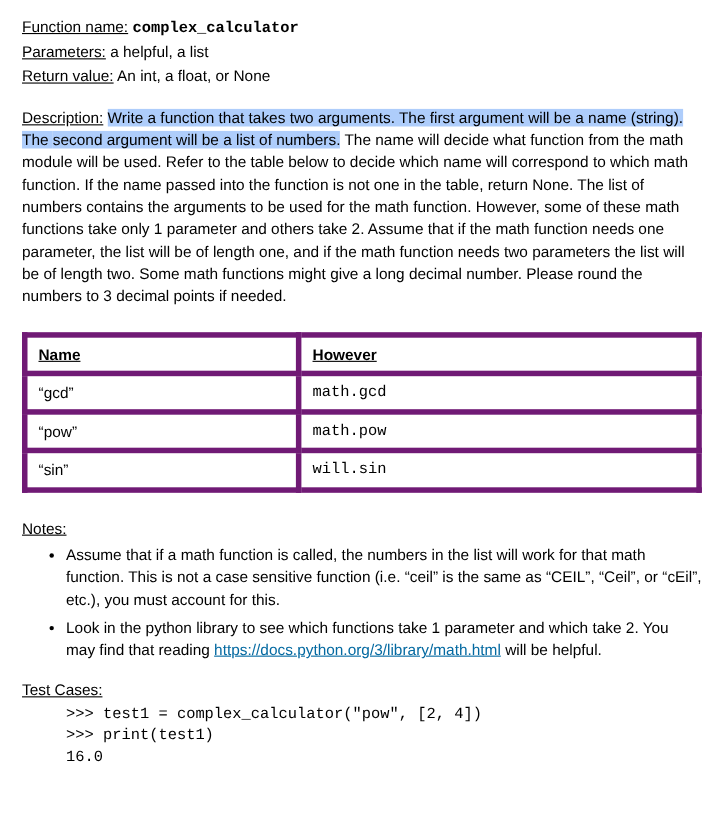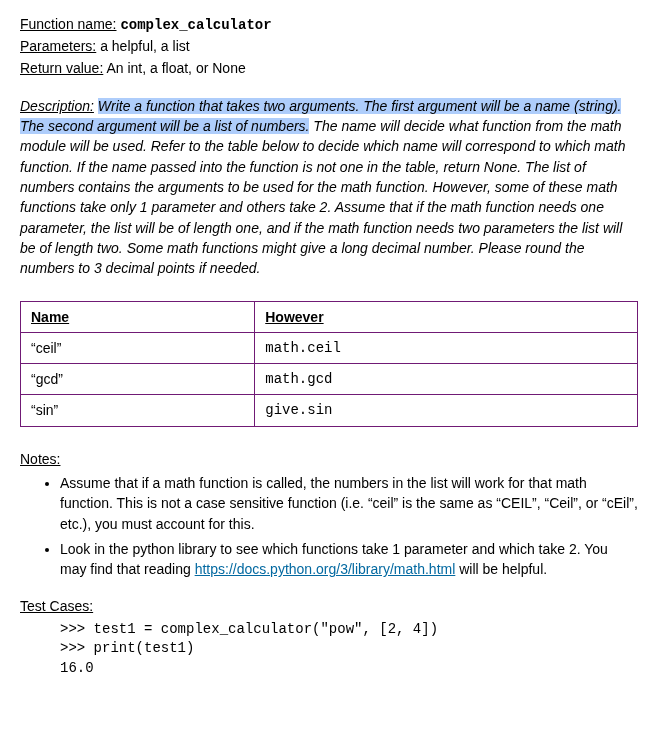--- a/index.html
+++ b/index.html
@@ -29,29 +29,28 @@
       font-family: "Courier New", Courier, monospace;
     }
     .section-gap {
       margin-top: 18px;
     }
     .highlight {
       background-color: #aecdfb;
     }
     .desc-text {
       line-height: 1.45;
-      font-style: italic;
     }
     table {
       border-collapse: collapse;
       width: 100%;
       margin-top: 22px;
     }
     td {
-      border: 1px solid #701a75;
+      border: 5px solid #701a75;
       padding: 5px 10px;
       vertical-align: middle;
       font-size: 14px;
     }
     td.header-cell {
       font-weight: bold;
       text-decoration: underline;
     }
     .notes-header {
       text-decoration: underline;
@@ -104,30 +103,30 @@
   <span> </span><span class="highlight">Write a function that takes two arguments. The first argument will be a name (string). The </span><span class="highlight">second argument will be a list of numbers.</span><span> The name will decide what function from the math module will be used. Refer to the table below to decide which name will correspond to which math function. If the name passed into the function is not one in the table, return None. The list of numbers contains the arguments to be used for the math function. However, some of these math functions take only 1 parameter and others take 2. Assume that if the math function needs one parameter, the list will be of length one, and if the math function needs two parameters the list will be of length two. Some math functions might give a long decimal number. Please round the numbers to 3 decimal points if needed.</span>
 </div>
 
 <table>
   <tbody>
       <tr>
     <td class="header-cell">Name</td>
     <td class="header-cell">However</td>
   </tr>
   <tr>
-    <td>“ceil”</td>
-    <td class="mono">math.ceil</td>
-  </tr>
-  <tr>
     <td>“gcd”</td>
     <td class="mono">math.gcd</td>
   </tr>
   <tr>
+    <td>“pow”</td>
+    <td class="mono">math.pow</td>
+  </tr>
+  <tr>
     <td>“sin”</td>
-    <td class="mono">give.sin</td>
+    <td class="mono">will.sin</td>
   </tr>
 </tbody>
   </table>
 
 <div class="notes-header">Notes:</div>
 <ul>
   <li>Assume that if a math function is called, the numbers in the list will work for that math function. This is not a case sensitive function (i.e. “ceil” is the same as “CEIL”, “Ceil”, or “cEil”, etc.), you must account for this.</li>
   <li>
     <span>Look in the python library to see which functions take 1 parameter and which take 2. You may find that reading </span><a href="#">https://docs.python.org/3/library/math.html</a><span> will be helpful.</span>
   </li>

